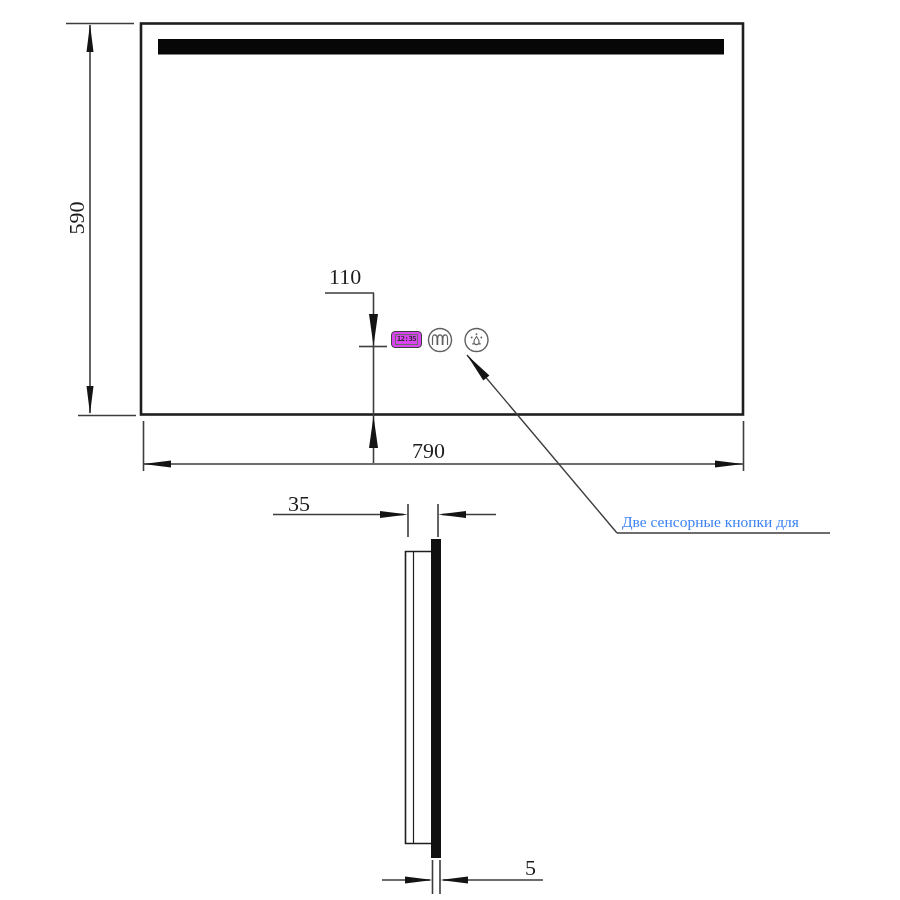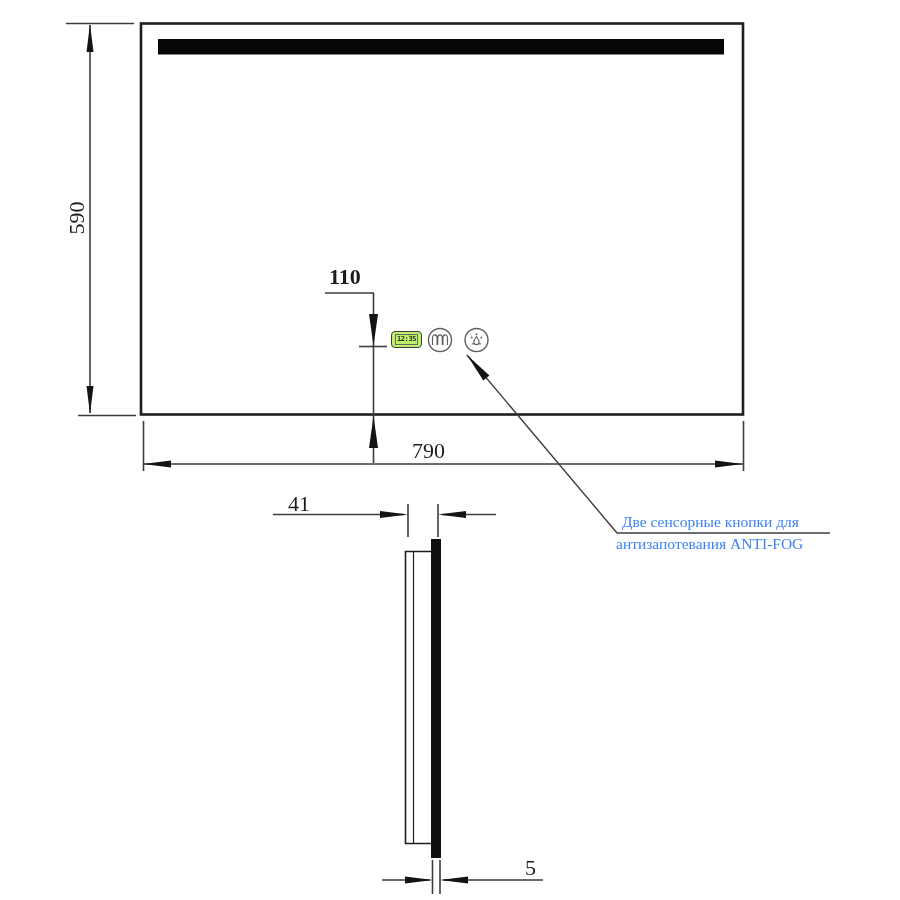--- a/index.html
+++ b/index.html
@@ -10,21 +10,21 @@
   .geom{position:absolute;left:0;top:0;}
   .dim-label{
     position:absolute;font-size:22px;color:#1c1c1c;line-height:1;
     white-space:nowrap;
   }
   .dim-label.v{
     transform:translate(-50%,-50%) rotate(-90deg);
   }
   .clock{
     position:absolute;left:391px;top:331px;width:31px;height:17px;
-    border:1.6px solid #3f3f3f;border-radius:4px;background:#bef264;
+    border:1.6px solid #3f3f3f;border-radius:4px;background:#d946ef;
     display:flex;align-items:center;justify-content:center;box-sizing:border-box;
   }
   .clock-inner{
     border:1px solid #6a6a6a;padding:0 1px;
     font-family:"DejaVu Sans Mono", monospace;font-weight:700;font-size:7px;
     line-height:9px;letter-spacing:-0.4px;color:#2a2a2a;
   }
   .callout{
     position:absolute;left:616px;top:511px;width:240px;
     font-size:15.5px;line-height:21.5px;color:#3b82f6;
@@ -107,22 +107,21 @@
       <polygon points="467,355 489.4,375.4 483.3,380.6"></polygon>
     </g>
   </svg>
 
   <div class="clock">
     <span class="clock-inner">12:35</span>
   </div>
 
   <span class="dim-label v" style="left:77px;top:218px;">590</span>
   <span class="dim-label" style="left:412px;top:440px;">790</span>
-  <span class="dim-label" style="left:329px;top:266px;font-weight:bold;">110</span>
-  <span class="dim-label" style="left:288px;top:493px;">41</span>
+  <span class="dim-label" style="left:329px;top:266px;">110</span>
+  <span class="dim-label" style="left:288px;top:493px;">35</span>
   <span class="dim-label" style="left:525px;top:857px;">5</span>
 
   <div class="callout">
     <div class="l1">Две сенсорные кнопки для</div>
-    <div>антизапотевания ANTI-FOG</div>
   </div>
 
 </div>
 
 </body></html>

